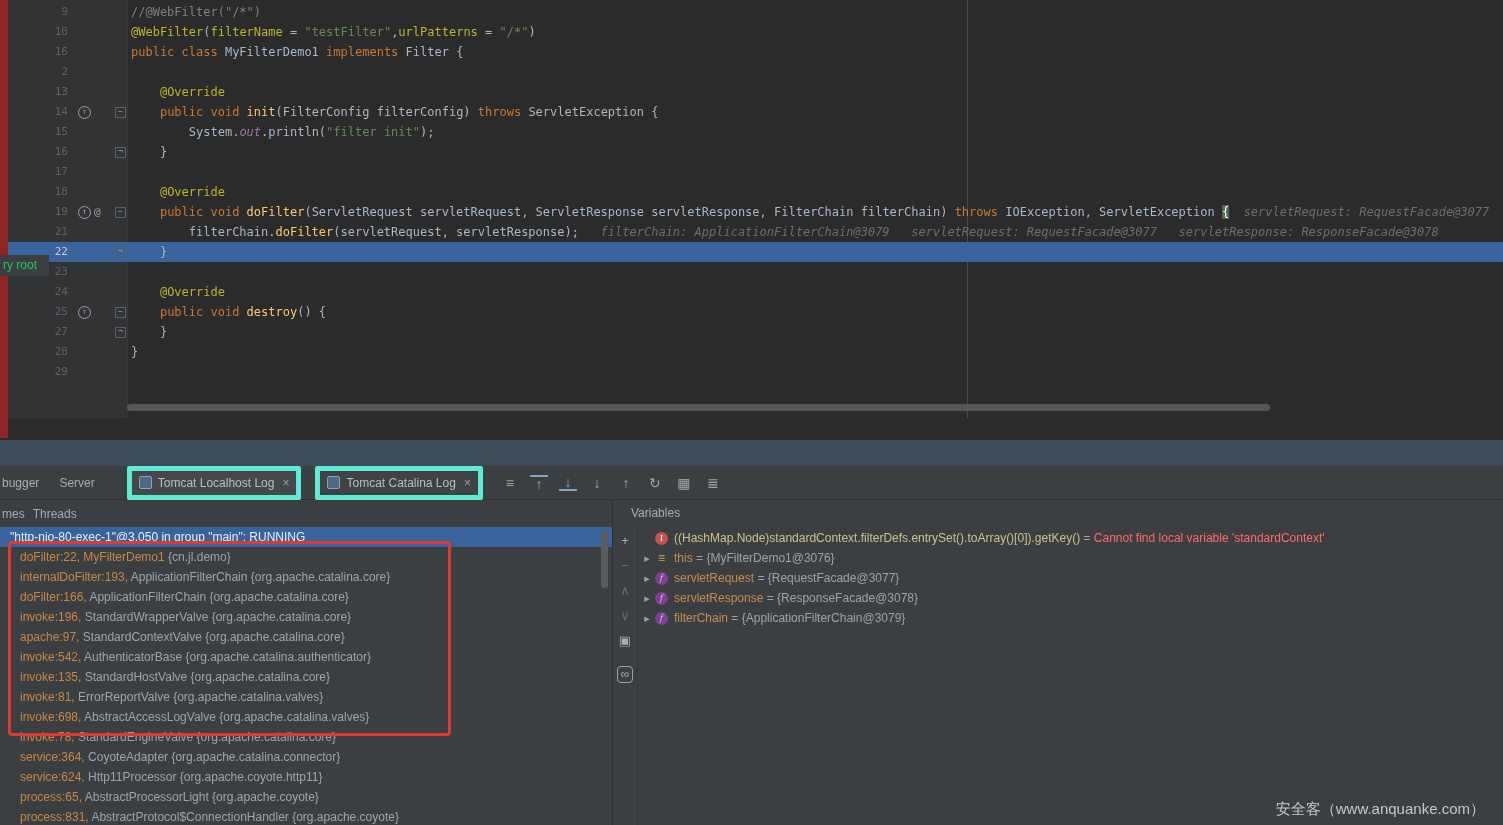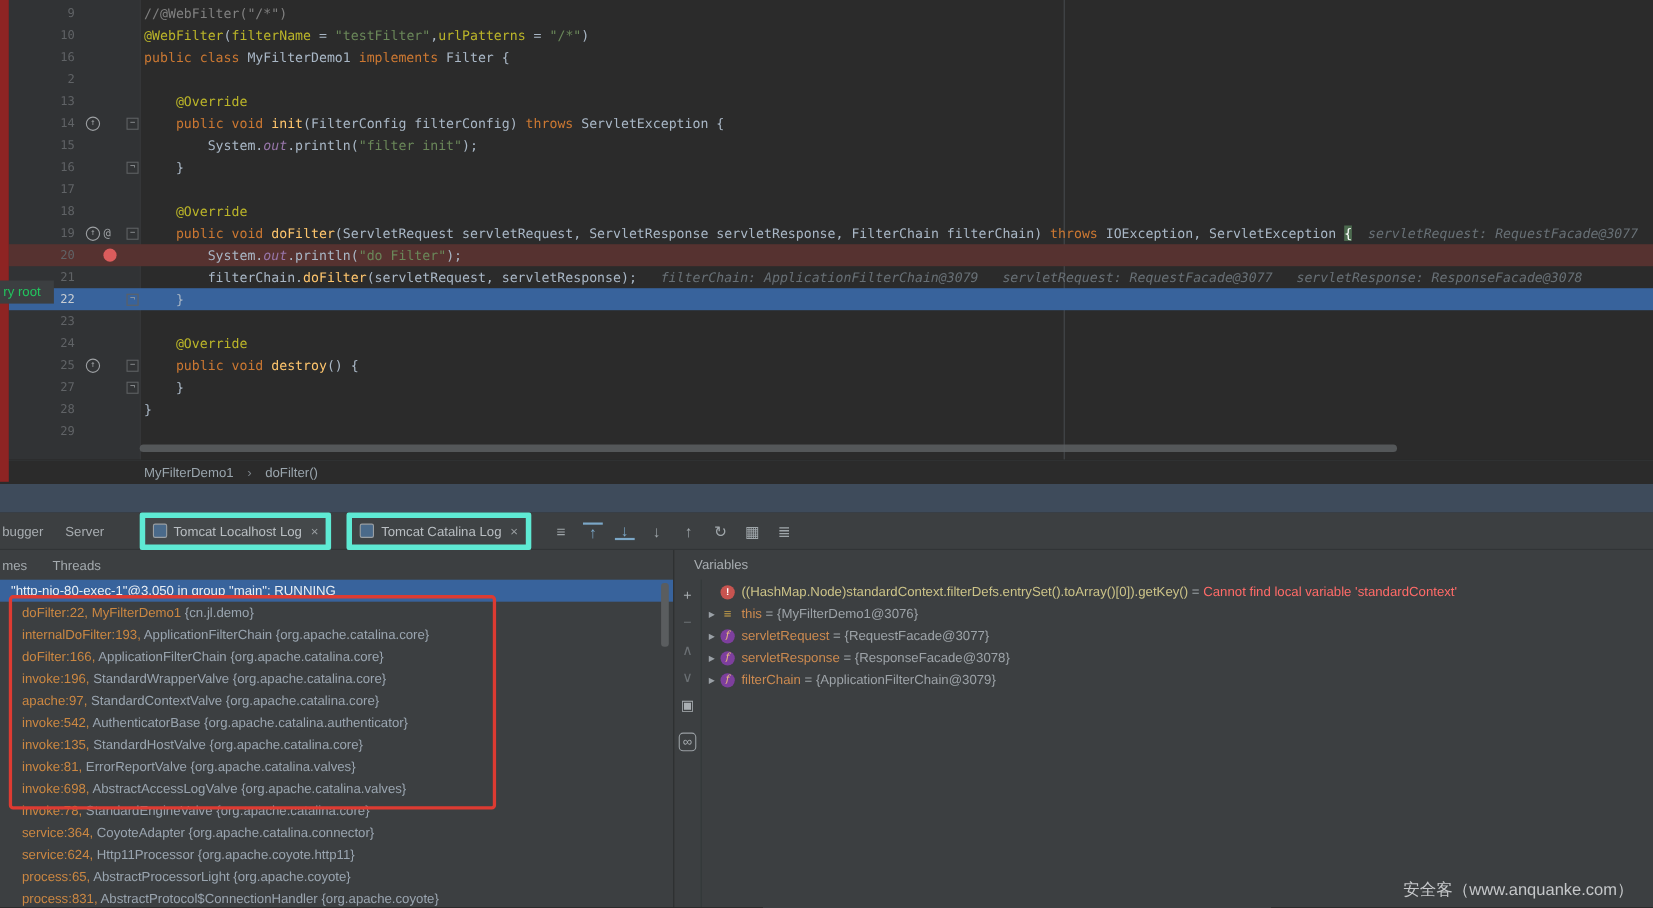--- a/index.html
+++ b/index.html
@@ -51,21 +51,21 @@
   .tomcat-icon{width:11px;height:11px;border:1px solid #9aa0a4;border-radius:2px;margin-right:6px;background:#4a6a8a;flex:none;}
   .log-tab-label{color:#b9bec2;font-size:12px;}
   .tab-close{color:#9ba0a3;font-size:12px;margin-left:8px;}
   #debug-toolbar{display:flex;align-items:center;margin-left:18px;gap:11px;}
   .dbg-icon{color:#9fa6aa;font-size:14px;width:18px;text-align:center;line-height:18px;}
   .dbg-icon.bar-top{border-top:2px solid #7ba7c7;color:#7ba7c7;line-height:14px;}
   .dbg-icon.bar-bottom{border-bottom:2px solid #7ba7c7;color:#7ba7c7;line-height:14px;}
 
   
   #frames-panel{position:absolute;left:0;top:500px;width:612px;height:325px;background:#3c3f41;overflow:hidden;}
-  .frames-tabs{height:27px;display:flex;align-items:center;padding-left:2px;gap:23px;color:#a4aaae;font-size:12px;}
+  .frames-tabs{height:27px;display:flex;align-items:center;padding-left:2px;gap:8px;color:#a4aaae;font-size:12px;}
   #thread-row{position:absolute;left:0;top:27px;width:612px;height:20px;background:#38639c;color:#e9eef4;font-size:12px;line-height:20px;padding-left:10px;box-sizing:border-box;white-space:nowrap;overflow:hidden;}
   #frames-list{position:absolute;left:0;top:47px;width:612px;}
   .frame-row{height:20px;line-height:20px;padding-left:20px;font-size:12px;white-space:nowrap;overflow:hidden;}
   .frame-fn{color:#cb8742;}
   .frame-loc{color:#9aa5b0;}
   #frames-scrollbar{position:absolute;left:601px;top:30px;width:7px;height:58px;background:#5a5d5f;border-radius:3px;}
   #panel-divider{position:absolute;left:612px;top:500px;width:1px;height:325px;background:#2f3234;}
 
   
   #vars-panel{position:absolute;left:613px;top:500px;width:890px;height:325px;background:#3c3f41;overflow:hidden;}
@@ -103,41 +103,35 @@
         <div class="ed-row"><span class="ln">10</span><span class="gicon"></span><span class="fold"></span><span class="codeln"><span class="tk-ann">@WebFilter</span><span class="tk-pl">(</span><span class="tk-ann">filterName</span><span class="tk-pl"> = </span><span class="tk-str">"testFilter"</span><span class="tk-pl">,</span><span class="tk-ann">urlPatterns</span><span class="tk-pl"> = </span><span class="tk-str">"/*"</span><span class="tk-pl">)</span></span></div>
         <div class="ed-row"><span class="ln">16</span><span class="gicon"></span><span class="fold"></span><span class="codeln"><span class="tk-kw">public class </span><span class="tk-pl">MyFilterDemo1 </span><span class="tk-kw">implements </span><span class="tk-pl">Filter {</span></span></div>
         <div class="ed-row"><span class="ln">2</span><span class="gicon"></span><span class="fold"></span><span class="codeln"></span></div>
         <div class="ed-row"><span class="ln">13</span><span class="gicon"></span><span class="fold"></span><span class="codeln"><span class="tk-pl">    </span><span class="tk-ann">@Override</span></span></div>
         <div class="ed-row"><span class="ln">14</span><span class="gicon"><span class="ov-icon">↑</span></span><span class="fold"><span class="fold-box">−</span></span><span class="codeln"><span class="tk-pl">    </span><span class="tk-kw">public void </span><span class="tk-meth">init</span><span class="tk-pl">(FilterConfig filterConfig) </span><span class="tk-kw">throws </span><span class="tk-pl">ServletException {</span></span></div>
         <div class="ed-row"><span class="ln">15</span><span class="gicon"></span><span class="fold"></span><span class="codeln"><span class="tk-pl">        System.</span><span class="tk-fld">out</span><span class="tk-pl">.println(</span><span class="tk-str">"filter init"</span><span class="tk-pl">);</span></span></div>
         <div class="ed-row"><span class="ln">16</span><span class="gicon"></span><span class="fold"><span class="fold-box">¬</span></span><span class="codeln"><span class="tk-pl">    }</span></span></div>
         <div class="ed-row"><span class="ln">17</span><span class="gicon"></span><span class="fold"></span><span class="codeln"></span></div>
         <div class="ed-row"><span class="ln">18</span><span class="gicon"></span><span class="fold"></span><span class="codeln"><span class="tk-pl">    </span><span class="tk-ann">@Override</span></span></div>
         <div class="ed-row"><span class="ln">19</span><span class="gicon"><span class="ov-icon">↑</span><span class="at-icon">@</span></span><span class="fold"><span class="fold-box">−</span></span><span class="codeln"><span class="tk-pl">    </span><span class="tk-kw">public void </span><span class="tk-meth">doFilter</span><span class="tk-pl">(ServletRequest servletRequest, ServletResponse servletResponse, FilterChain filterChain) </span><span class="tk-kw">throws </span><span class="tk-pl">IOException, ServletException </span><span class="tk-brace">{</span><span class="tk-hint">  servletRequest: RequestFacade@3077   servletResponse: ResponseFacade@3078</span></span></div>
-        <div class="ed-row hl-breakpoint"><span class="ln">20</span><span class="gicon"><span class="bp-icon"></span></span><span class="fold"></span><span class="codeln"><span class="tk-pl">        System.</span><span class="tk-fld">out</span><span class="tk-pl">.println(</span><span class="tk-str">"do Filter"</span><span class="tk-pl">);</span></span></div>
         <div class="ed-row"><span class="ln">21</span><span class="gicon"></span><span class="fold"></span><span class="codeln"><span class="tk-pl">        filterChain.</span><span class="tk-meth">doFilter</span><span class="tk-pl">(servletRequest, servletResponse);</span><span class="tk-hint">   filterChain: ApplicationFilterChain@3079   servletRequest: RequestFacade@3077   servletResponse: ResponseFacade@3078</span></span></div>
         <div class="ed-row hl-exec"><span class="ln">22</span><span class="gicon"></span><span class="fold"><span class="fold-box">¬</span></span><span class="codeln"><span class="tk-pl">    }</span></span></div>
         <div class="ed-row"><span class="ln">23</span><span class="gicon"></span><span class="fold"></span><span class="codeln"></span></div>
         <div class="ed-row"><span class="ln">24</span><span class="gicon"></span><span class="fold"></span><span class="codeln"><span class="tk-pl">    </span><span class="tk-ann">@Override</span></span></div>
         <div class="ed-row"><span class="ln">25</span><span class="gicon"><span class="ov-icon">↑</span></span><span class="fold"><span class="fold-box">−</span></span><span class="codeln"><span class="tk-pl">    </span><span class="tk-kw">public void </span><span class="tk-meth">destroy</span><span class="tk-pl">() {</span></span></div>
         <div class="ed-row"><span class="ln">27</span><span class="gicon"></span><span class="fold"><span class="fold-box">¬</span></span><span class="codeln"><span class="tk-pl">    }</span></span></div>
         <div class="ed-row"><span class="ln">28</span><span class="gicon"></span><span class="fold"></span><span class="codeln"><span class="tk-pl">}</span></span></div>
         <div class="ed-row"><span class="ln">29</span><span class="gicon"></span><span class="fold"></span><span class="codeln"></span></div>
       </div>
     <div id="editor-hscroll"></div>
   </div>
 
   <div id="left-red-strip"></div>
   <div id="side-label">ry root</div>
 
-  <div id="breadcrumbs">
-    <span class="bc-item">MyFilterDemo1</span>
-    <span class="bc-sep">›</span>
-    <span class="bc-item">doFilter()</span>
-  </div>
 
   <div id="debug-header"></div>
 
   <div id="tabs-row">
     <span class="win-tab">bugger</span>
     <span class="win-tab">Server</span>
     <div class="log-tab">
       <span class="tomcat-icon"></span>
       <span class="log-tab-label">Tomcat Localhost Log</span>
       <span class="tab-close">×</span>

